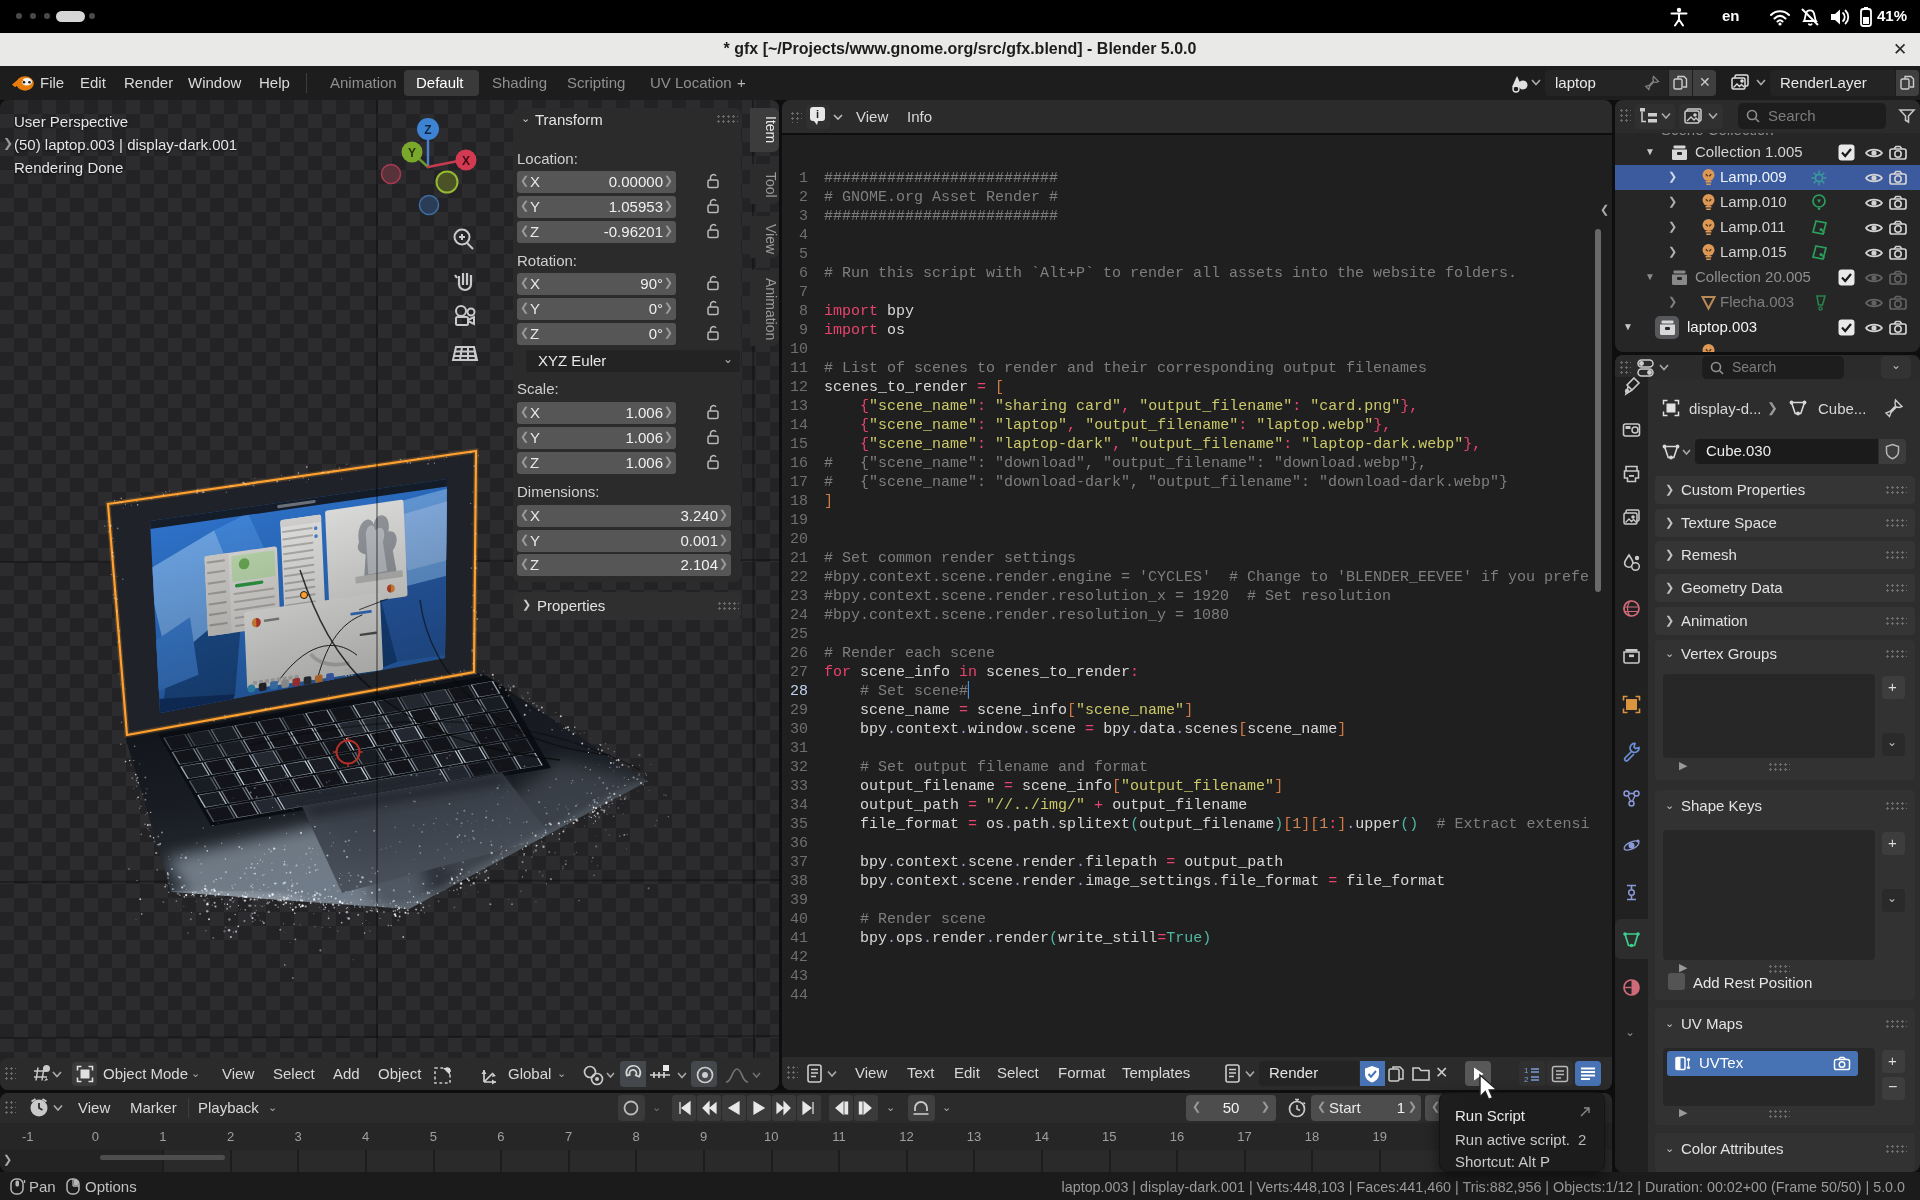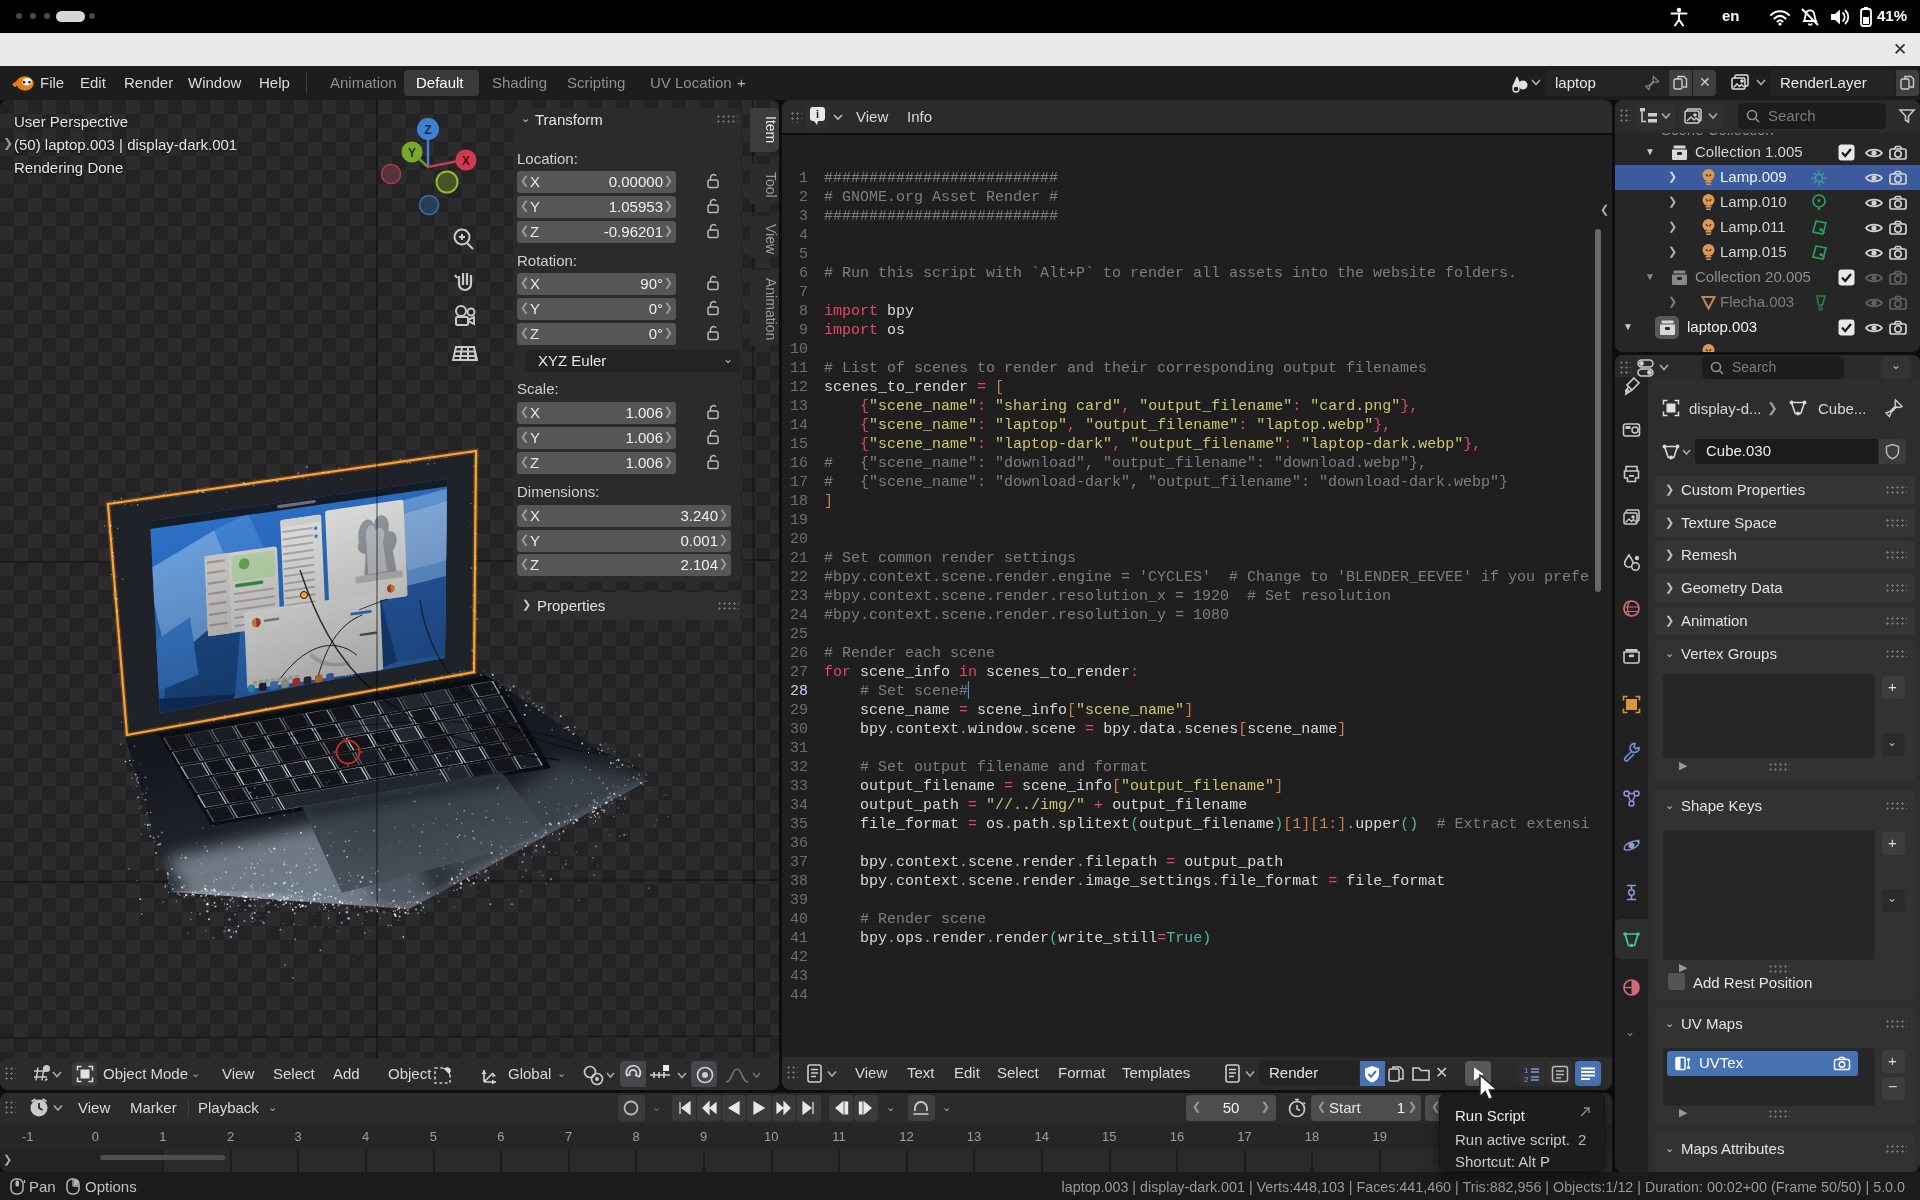--- a/index.html
+++ b/index.html
@@ -97,20 +97,21 @@
     </svg>
     <svg class="abs" style="left:1858px;top:5px" width="16" height="24" viewBox="0 0 16 24">
       <rect x="3" y="4" width="10" height="17" rx="2.5" fill="none" stroke="#fff" stroke-width="1.8"></rect>
       <rect x="6" y="2" width="4" height="2" fill="#fff"></rect>
       <rect x="5" y="12" width="6" height="7" fill="#fff"></rect>
     </svg>
     <div class="txt" style="left:1877px;top:7px;color:#fff;font-size:15px;font-weight:bold">41%</div>
 </div>
 
 <div class="abs" id="titlebar">
+ <div id="titletext">* gfx [~/Projects/www.gnome.org/src/gfx.blend] - Blender 5.0.0</div>
  <div class="txt" style="left:1893px;top:6px;color:#2a2a2a;font-size:17px">✕</div>
 </div>
 
 <div class="abs" id="menubar">
  <svg class="abs" style="left:10px;top:6px" width="26" height="22" viewBox="0 0 26 22">
       <ellipse cx="15" cy="11.5" rx="8.8" ry="7.2" fill="#e87d0d"></ellipse>
       <ellipse cx="16.8" cy="9.8" rx="5.2" ry="3.8" fill="#f4f4f4"></ellipse>
       <circle cx="14" cy="10.3" r="1.3" fill="#1d1d1d"></circle>
       <circle cx="19.5" cy="10.3" r="1.3" fill="#1d1d1d"></circle>
       <path d="M2 12.5 L10.5 5.5 L13.8 8.2 L5 15.2 Z" fill="#e87d0d"></path>
@@ -1739,21 +1740,21 @@
       <div class="abs" style="left:72px;top:4px;width:25px;height:24px;background:#3a3a3a;border-radius:4px"></div>
       <svg class="hicon" style="left:74px" width="22" height="22" viewBox="0 0 22 22">
         <rect x="6.5" y="6.5" width="9" height="9" fill="#e0e0e0"></rect>
         <path d="M3.5 7.5 v-4 h4 M14.5 3.5 h4 v4 M18.5 14.5 v4 h-4 M7.5 18.5 h-4 v-4" fill="none" stroke="#e0e0e0" stroke-width="1.6"></path>
       </svg>
       <div class="htx" style="left:103px">Object Mode</div>
       <div class="htx" style="left:191px;top:9px;color:#aaa;font-size:11px">⌄</div>
       <div class="htx" style="left:222px">View</div>
       <div class="htx" style="left:273px">Select</div>
       <div class="htx" style="left:333px">Add</div>
-      <div class="htx" style="left:388px">Object</div>
+      <div class="htx" style="left:378px">Object</div>
       <svg class="hicon" style="left:431px" width="24" height="24" viewBox="0 0 24 24">
         <rect x="4" y="5" width="15" height="15" fill="none" stroke="#c9c9c9" stroke-width="1.6" stroke-dasharray="2.8 2.6"></rect>
         <path d="M12 5 l7 0 0 7 z" fill="#d8d8d8"></path>
       </svg>
       <svg class="hicon" style="left:479px" width="24" height="24" viewBox="0 0 24 24">
         <path d="M5 19 V7 M5 19 H17 M5 19 L14 10" stroke="#d0d0d0" stroke-width="1.7" fill="none"></path>
         <path d="M5 7 l-2.5 4 h5 z M17 19 l-4-2.5 v5 z M14 10 l-1 4 4-1z" fill="#d0d0d0"></path>
       </svg>
       <div class="htx" style="left:508px">Global</div>
       <div class="htx" style="left:557px;top:9px;color:#aaa;font-size:11px">⌄</div>
@@ -2327,21 +2328,21 @@
         <div class="txt" style="left:6px;top:2px;color:#ddd;font-size:15px">+</div>
       </div>
       <div class="abs" style="left:227px;top:69px;width:23px;height:23px;background:#3d3d3d;border-radius:4px">
         <div class="txt" style="left:6px;top:1px;color:#ddd;font-size:16px">−</div>
       </div>
       <div class="txt" style="left:24px;top:98px;color:#9a9a9a;font-size:11px">▶</div>
       <div class="grip" style="left:113px;top:101px"></div>
     </div>
     <div class="abs" style="left:40px;top:778px;width:260px;height:39px;background:#323232;border-radius:4px">
       <div class="txt" style="left:10px;top:9px;color:#c0c0c0;font-size:11px">⌄</div>
-      <div class="txt" style="left:26px;top:7px;color:#e2e2e2;font-size:15px">Maps Attributes</div>
+      <div class="txt" style="left:26px;top:7px;color:#e2e2e2;font-size:15px">Color Attributes</div>
       <div class="grip" style="right:8px;top:11px"></div>
     </div>
   </div>
 
 <div class="region" id="timeline">
  <div id="tlheader">
       <div class="grip" style="left:4px;top:7px;width:12px;height:16px"></div>
       <svg class="hicon" style="left:28px;top:4px" width="40" height="22" viewBox="0 0 40 22">
         <circle cx="11" cy="11" r="8.5" fill="#c9c9c9"></circle>
         <path d="M11 6 v5 l3.5 2" stroke="#2b2b2b" stroke-width="1.8" fill="none"></path>

